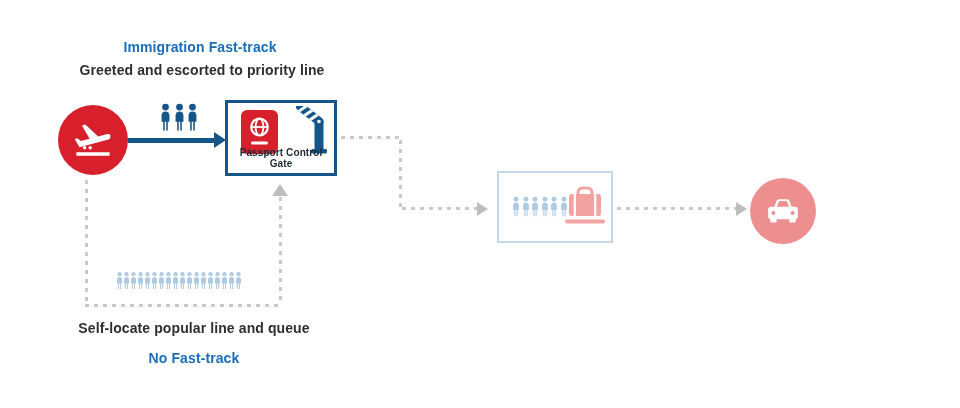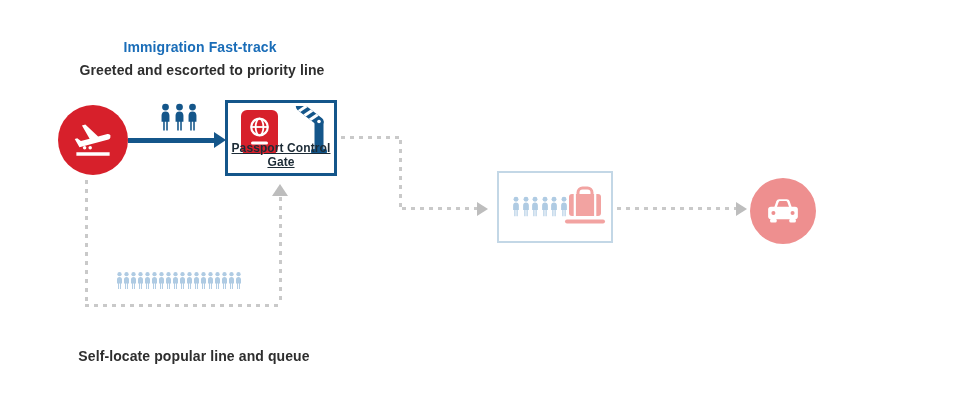--- a/index.html
+++ b/index.html
@@ -28,21 +28,21 @@
   .dash-h{height:3px;background:repeating-linear-gradient(90deg,var(--gray-dash) 0 4px,transparent 4px 9px);}
   .dash-v{width:3px;background:repeating-linear-gradient(180deg,var(--gray-dash) 0 4px,transparent 4px 9px);}
   
   .ah-right-gray{width:0;height:0;border-top:7px solid transparent;border-bottom:7px solid transparent;border-left:11px solid var(--gray-arrow);}
   .ah-up-gray{width:0;height:0;border-left:8px solid transparent;border-right:8px solid transparent;border-bottom:12px solid var(--gray-arrow);}
   .solid-line{height:4.5px;background:var(--dark-blue);}
   .ah-right-blue{width:0;height:0;border-top:8px solid transparent;border-bottom:8px solid transparent;border-left:12px solid var(--dark-blue);}
   
   .gate-box{width:112px;height:76px;border:3px solid var(--dark-blue);background:#fff;}
   .lug-box{width:116px;height:72px;border:2px solid var(--light-blue-border);background:#fff;}
-  .gate-label{position:absolute;left:0;right:0;bottom:4px;text-align:center;font-size:12px;font-weight:700;color:#1C2B36;letter-spacing:.1px;text-decoration:underline;}
+  .gate-label{position:absolute;left:0;right:0;bottom:4px;text-align:center;font-size:10px;font-weight:700;color:#1C2B36;letter-spacing:.1px;}
   
   .passport{background:var(--red);border-radius:6px;display:flex;align-items:center;justify-content:center;}
   
   .people-row{display:flex;align-items:flex-end;}
   .people-row svg{display:block;}
   .people-dark{color:var(--dark-blue);gap:2.5px;}
   .people-dark svg{width:11px;height:32px;}
   .people-light{color:var(--light-blue);gap:1.5px;}
   .people-light svg{width:8px;height:23px;}
   .people-queue{color:var(--light-blue);gap:0px;}
@@ -258,15 +258,16 @@
     <circle cx="6" cy="4.2" r="3.7" fill="currentColor"></circle>
     <path fill="currentColor" d="M6 9c-2.7 0-4.3 1.8-4.3 4.4v6.8h1.8v9.4h1.7v-9.4h1.6v9.4h1.7v-9.4h1.8v-6.8C10.3 10.8 8.7 9 6 9z"></path>
   </svg>
 
   <svg viewBox="0 0 12 30">
     <circle cx="6" cy="4.2" r="3.7" fill="currentColor"></circle>
     <path fill="currentColor" d="M6 9c-2.7 0-4.3 1.8-4.3 4.4v6.8h1.8v9.4h1.7v-9.4h1.6v9.4h1.7v-9.4h1.8v-6.8C10.3 10.8 8.7 9 6 9z"></path>
   </svg>
 </div>
 
-  <div class="abs txt" style="top:348px;left:60px;width:268px;font-weight:600;">Self-locate popular line and queue</div>
+  <div class="abs txt" style="top:320px;left:60px;width:268px;font-weight:600;">Self-locate popular line and queue</div>
+  <div class="abs txt blue" style="top:350px;left:60px;width:268px;">No Fast-track</div>
 
 </div>
 
 </body></html>

